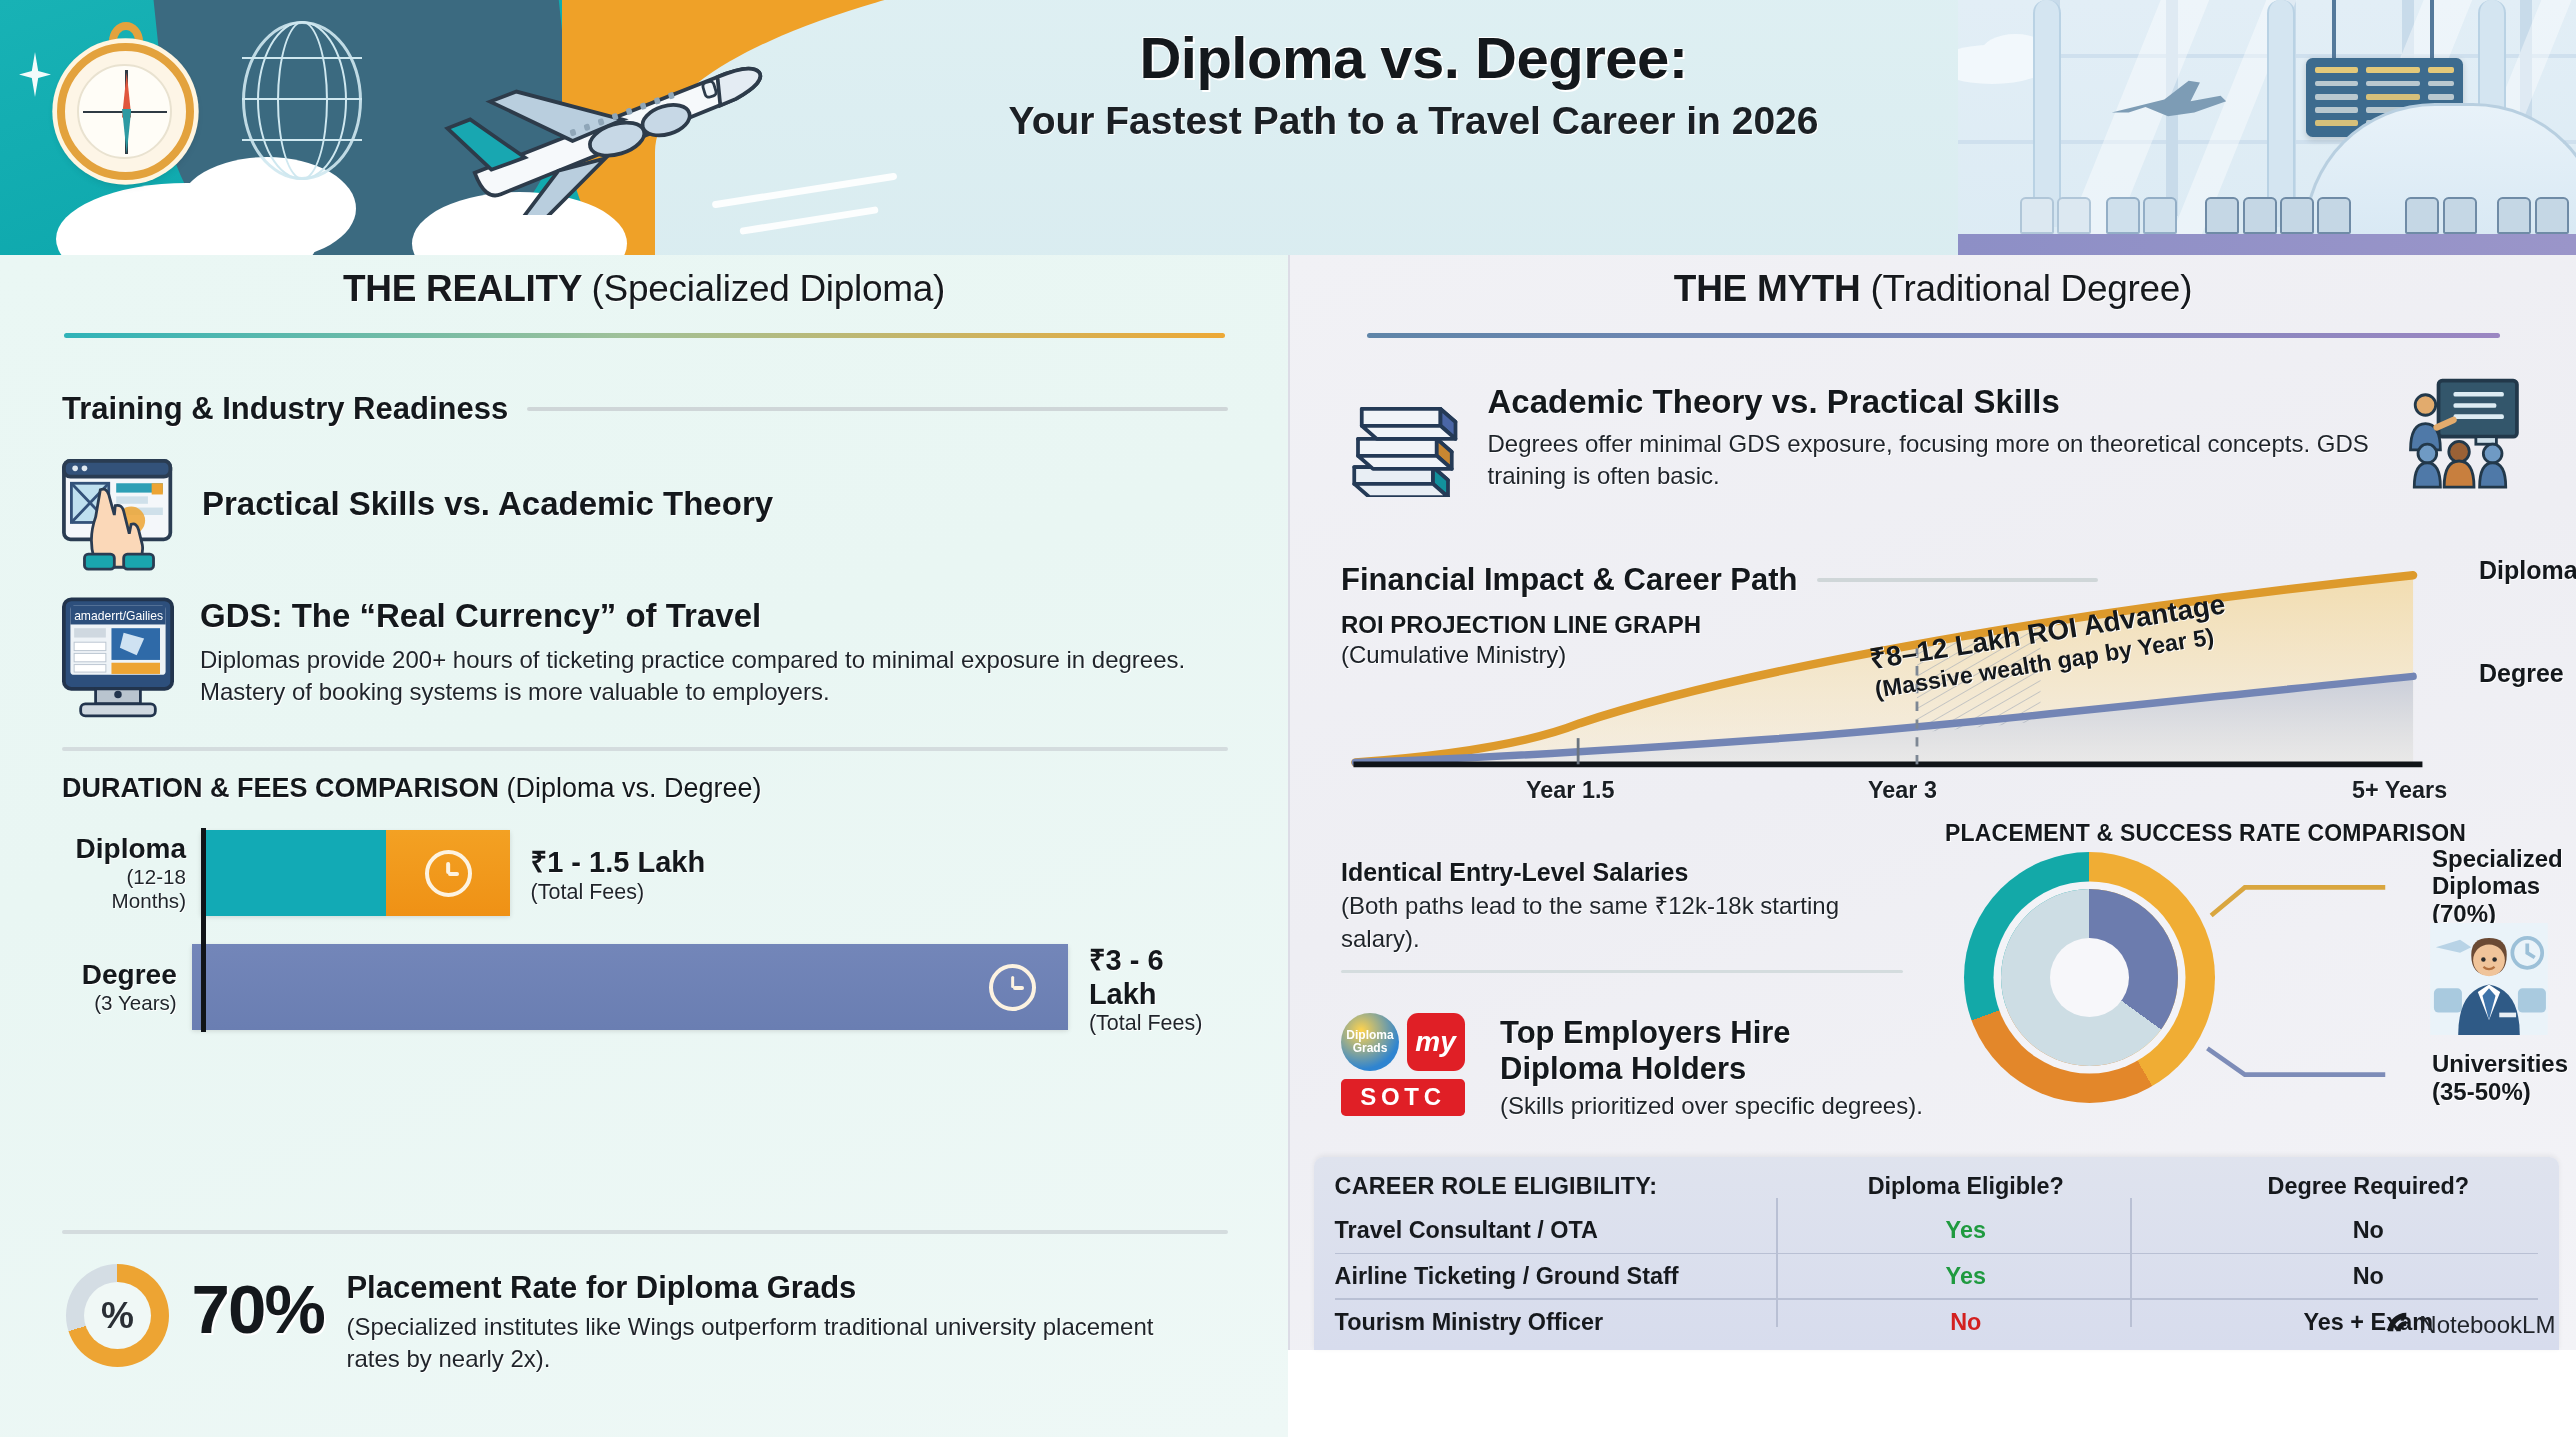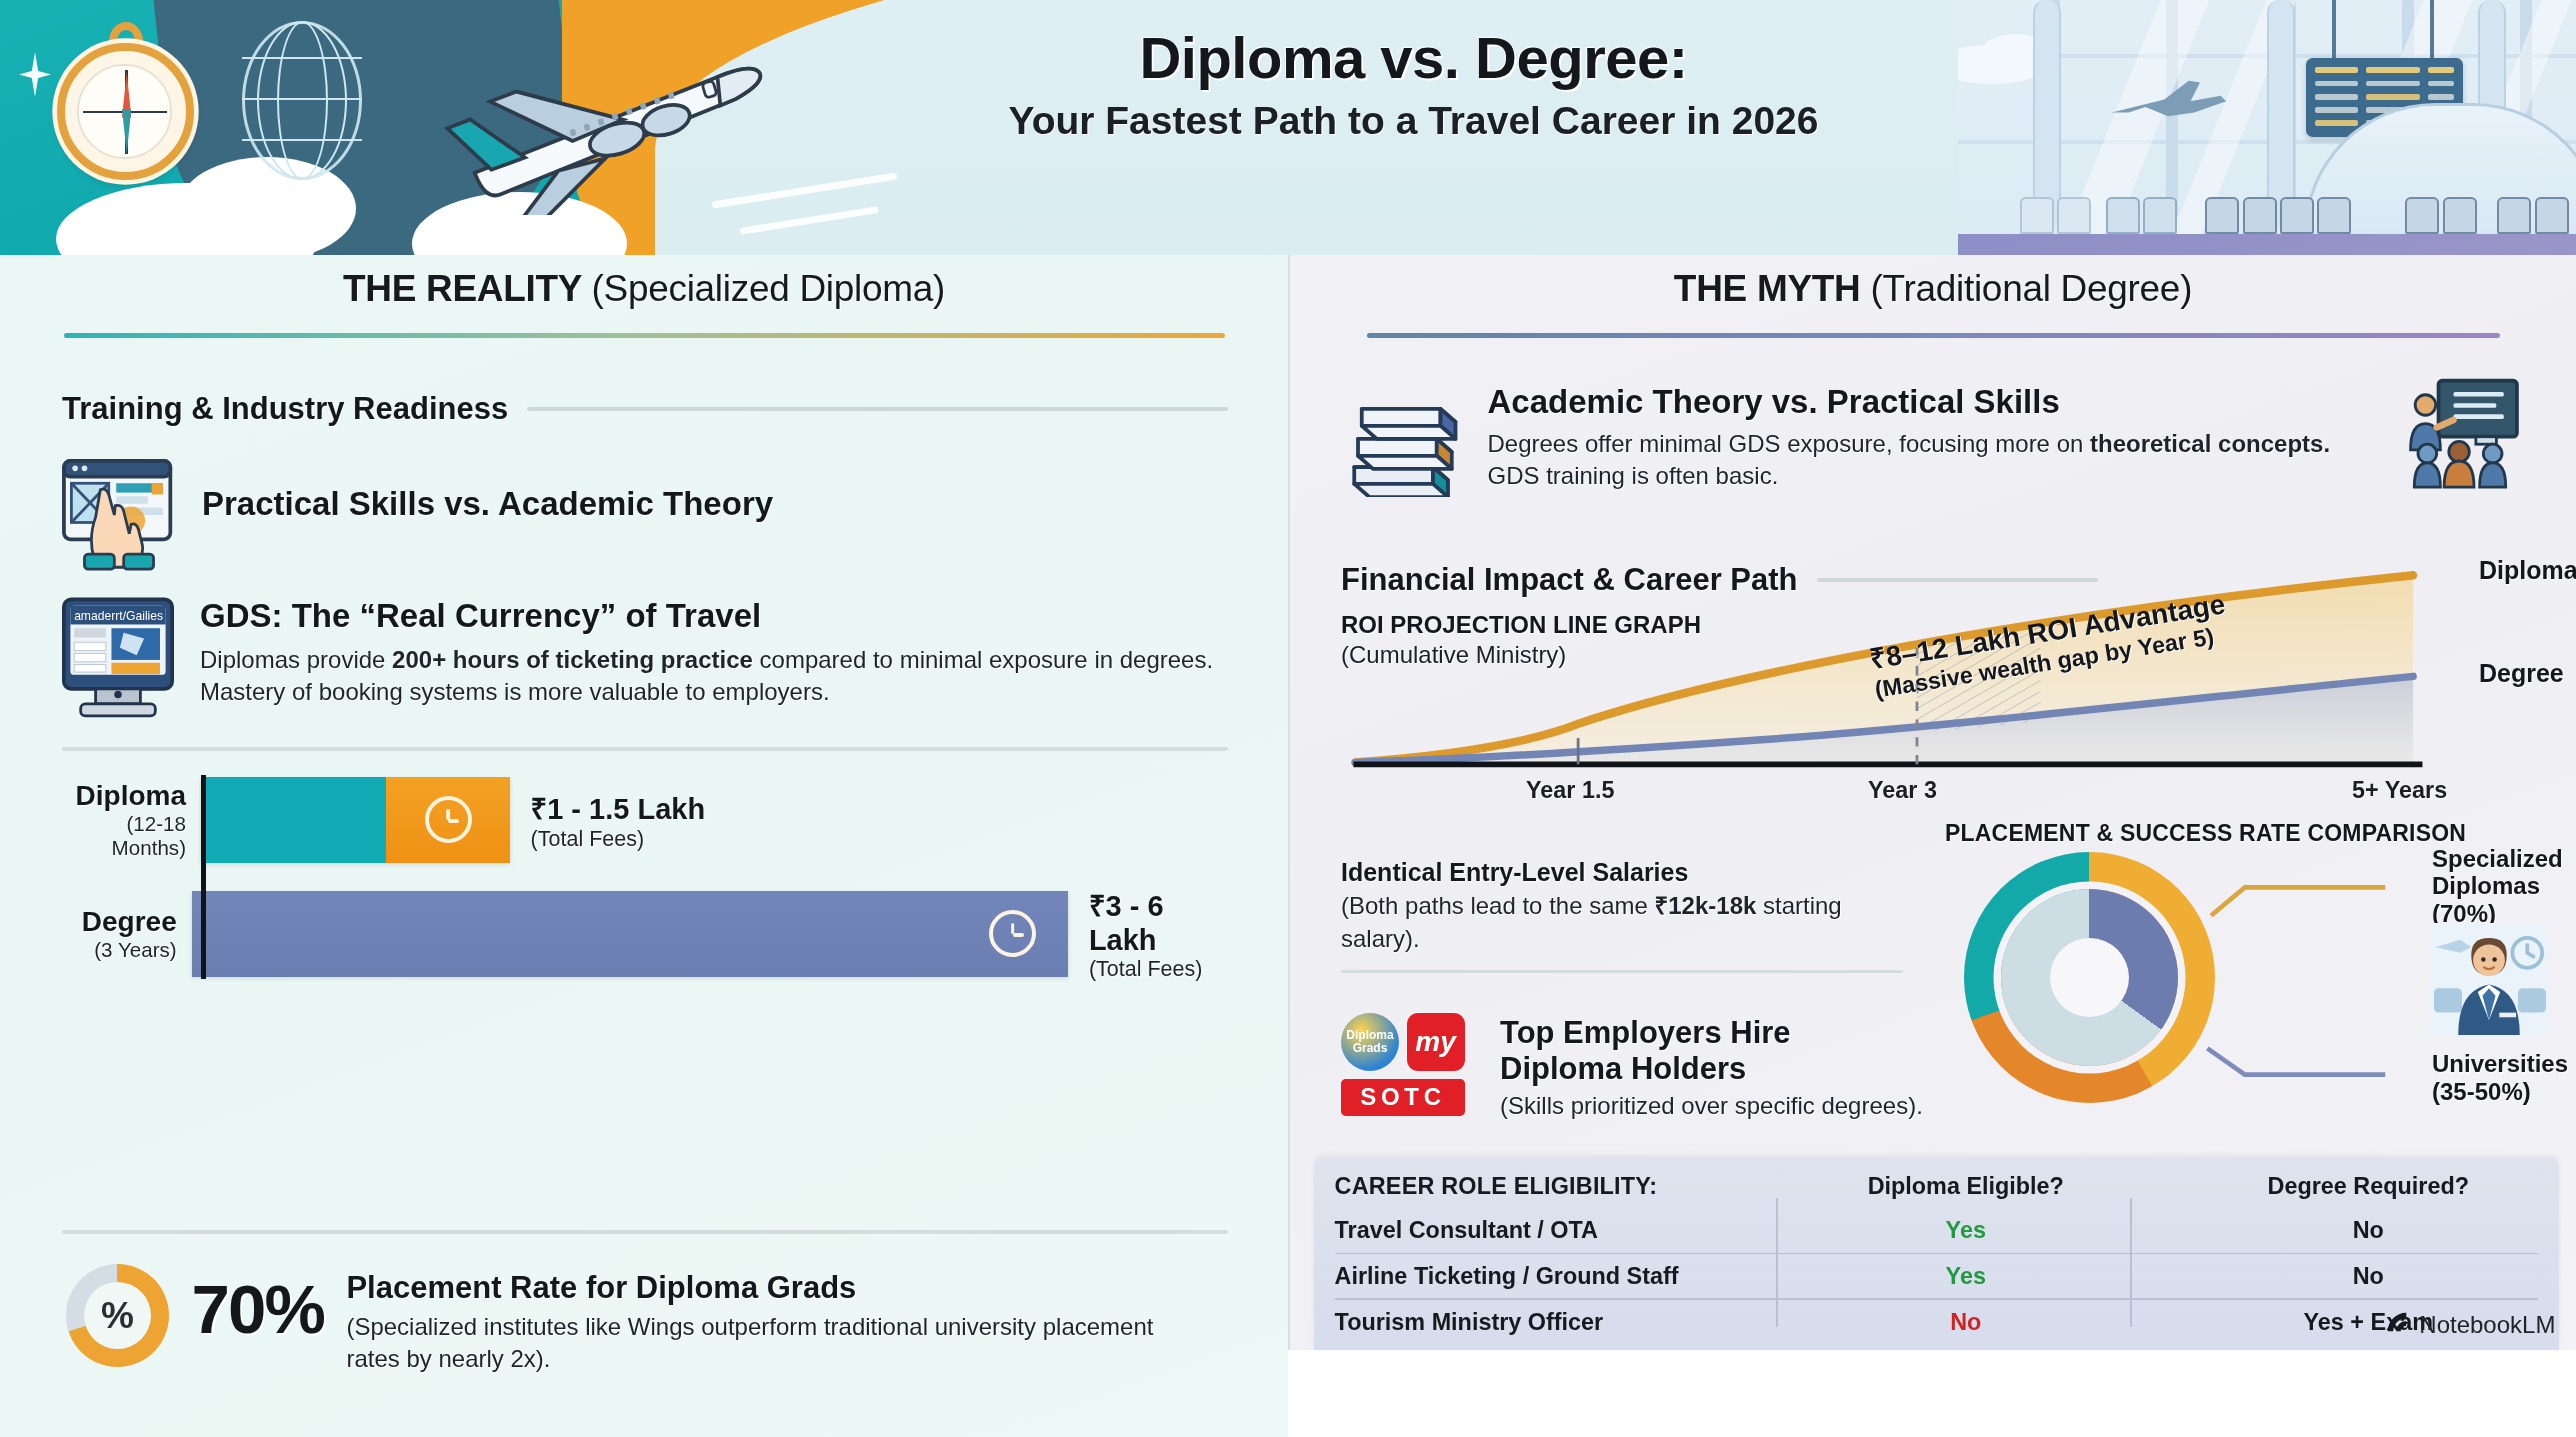--- a/index.html
+++ b/index.html
@@ -107,21 +107,21 @@
   .rule.left  { width:1161px; background: linear-gradient(90deg,#2fb3b8 0%, #9fc19a 48%, #eda936 100%); }
   .rule.right { width:1133px; background: linear-gradient(90deg,#5f85a8 0%, #7d88bc 55%, #9b86c2 100%); }
 
   .sec-title { display:flex; align-items:center; gap:19px; font-size:31px; font-weight:bold;
                color:#14181c; text-shadow:0.9px 0.9px 0 #fff; }
   .sec-title .line { flex:1; height:4.7px; background:#cfd6d8; border-radius:2.8px; }
 
   .hrow { display:flex; align-items:flex-start; gap:26px; }
   .h3 { font-size:33px; font-weight:bold; color:#14181c; text-shadow:0.9px 0.9px 0 #fff; line-height:1.15; }
   .body-txt { font-size:24px; line-height:1.34; color:#1f242a; text-shadow:0.9px 0.9px 0 #fff; }
-  .body-txt b { font-weight:bold;margin-top:44px; }
+  .body-txt b { font-weight:normal;margin-top:44px; }
 
   
   .ico-browser { width:114px; height:112px; position:relative; flex:0 0 auto; }
   .ico-mon { width:112px; height:124px; position:relative; flex:0 0 auto; }
 
   
   .bars { position:relative; margin-top:24px; }
   .axis { position:absolute; left:139px; top:0; width:4.7px; height:204px; background:#101418; }
   .barrow { display:flex; align-items:center; height:90px; }
   .bar-label { width:139px; text-align:right; padding-right:15px; }
@@ -378,20 +378,25 @@
             <div class="h3">GDS: The “Real Currency” of Travel</div>
             <div class="body-txt" style="margin-top:9.4px;">
               <span>Diplomas provide </span><b>200+ hours of ticketing practice</b><span> compared to minimal exposure in degrees. Mastery of booking systems is more valuable to employers.</span>
             </div>
           </div>
         </div>
 
         <div class="thin-rule" style="margin-top:26px;"></div>
 
         <div style="margin-top:22.5px;">
+          <div style="font-size:27px; font-weight:bold; color:#14181c; text-shadow:0.9px 0.9px 0 #fff;">
+            
+            <span>DURATION &amp; FEES COMPARISON</span>
+            <span style="font-weight:normal">(Diploma vs. Degree)</span>
+          </div>
 
           <div class="bars">
             <div class="axis"></div>
 
             <div class="barrow" style="margin-top:11.2px;">
               <div class="bar-label">
                 <div class="n">Diploma</div>
                 <div class="s">(12-18 Months)</div>
               </div>
               <div class="bar" style="width:309px;">

